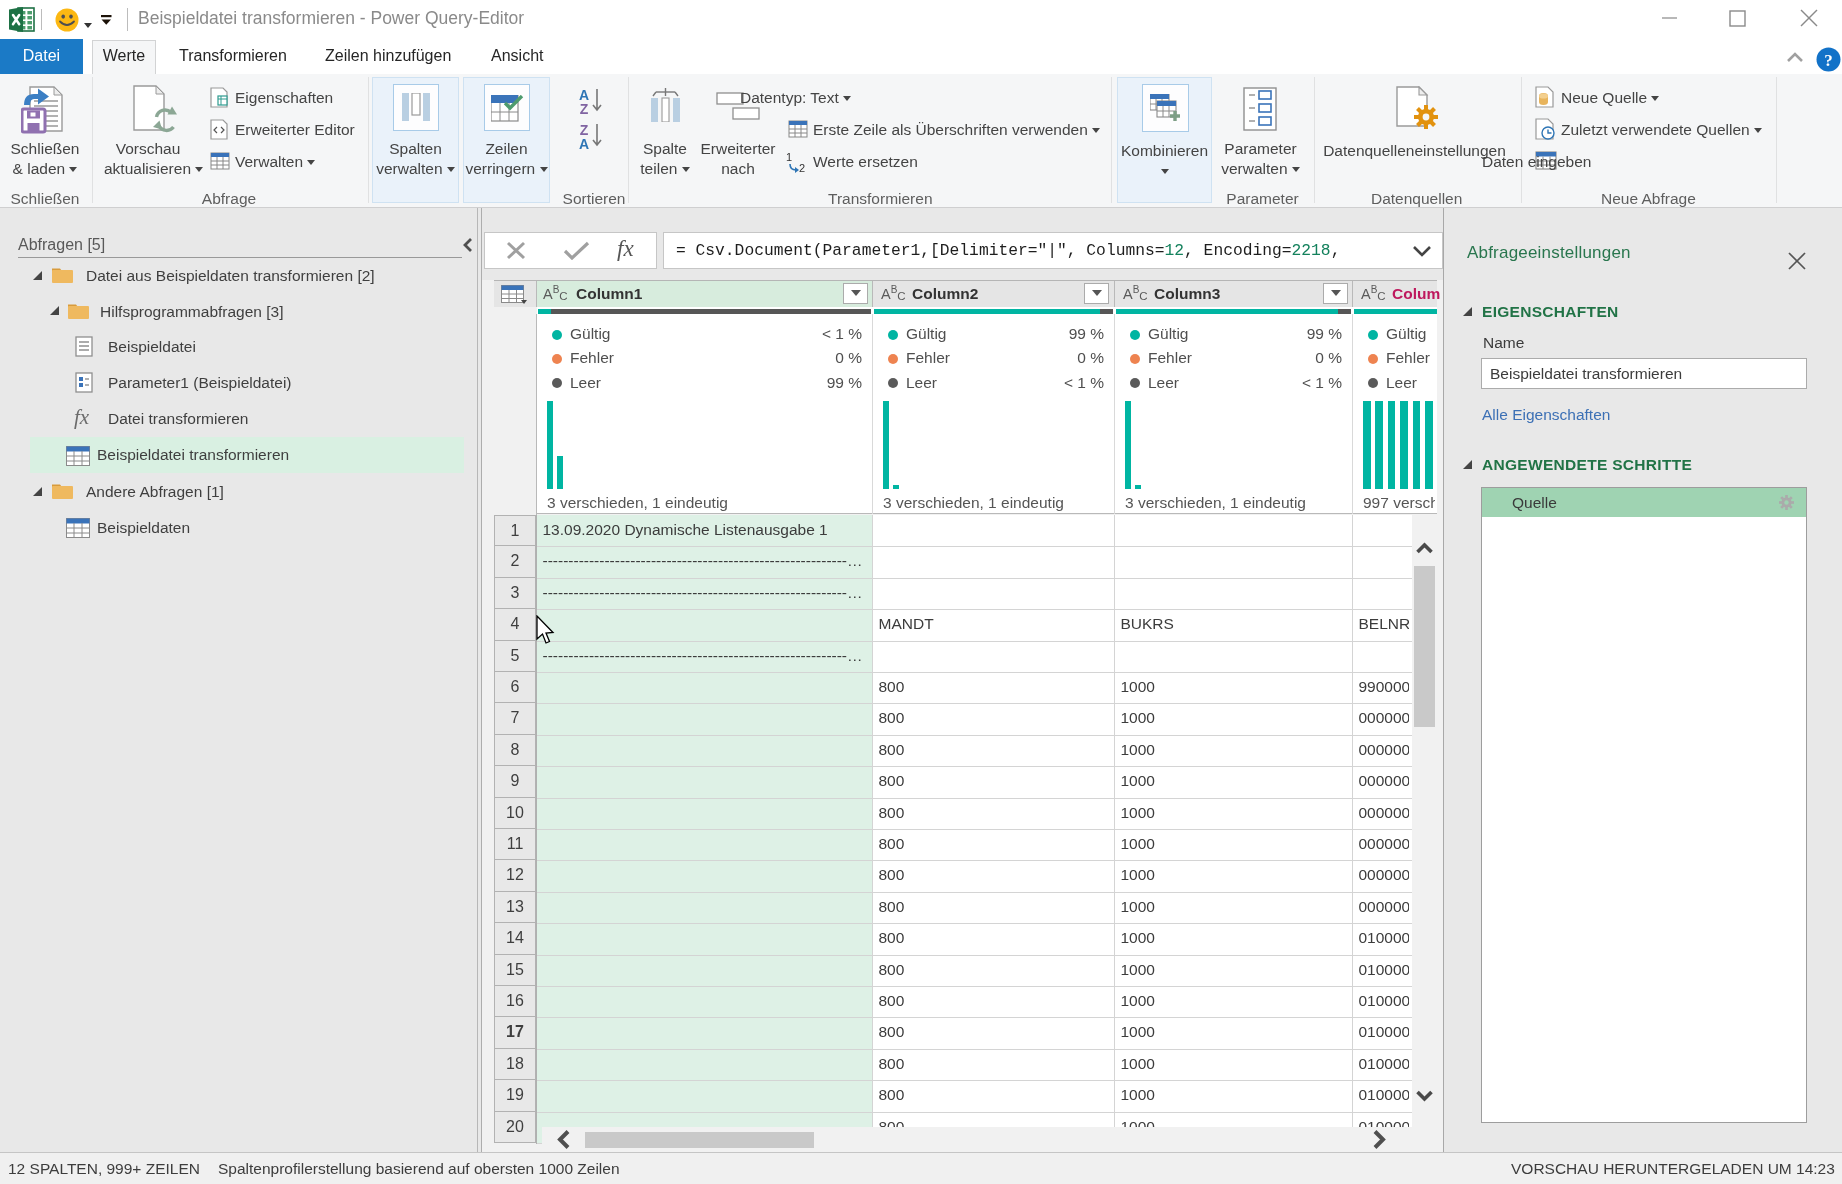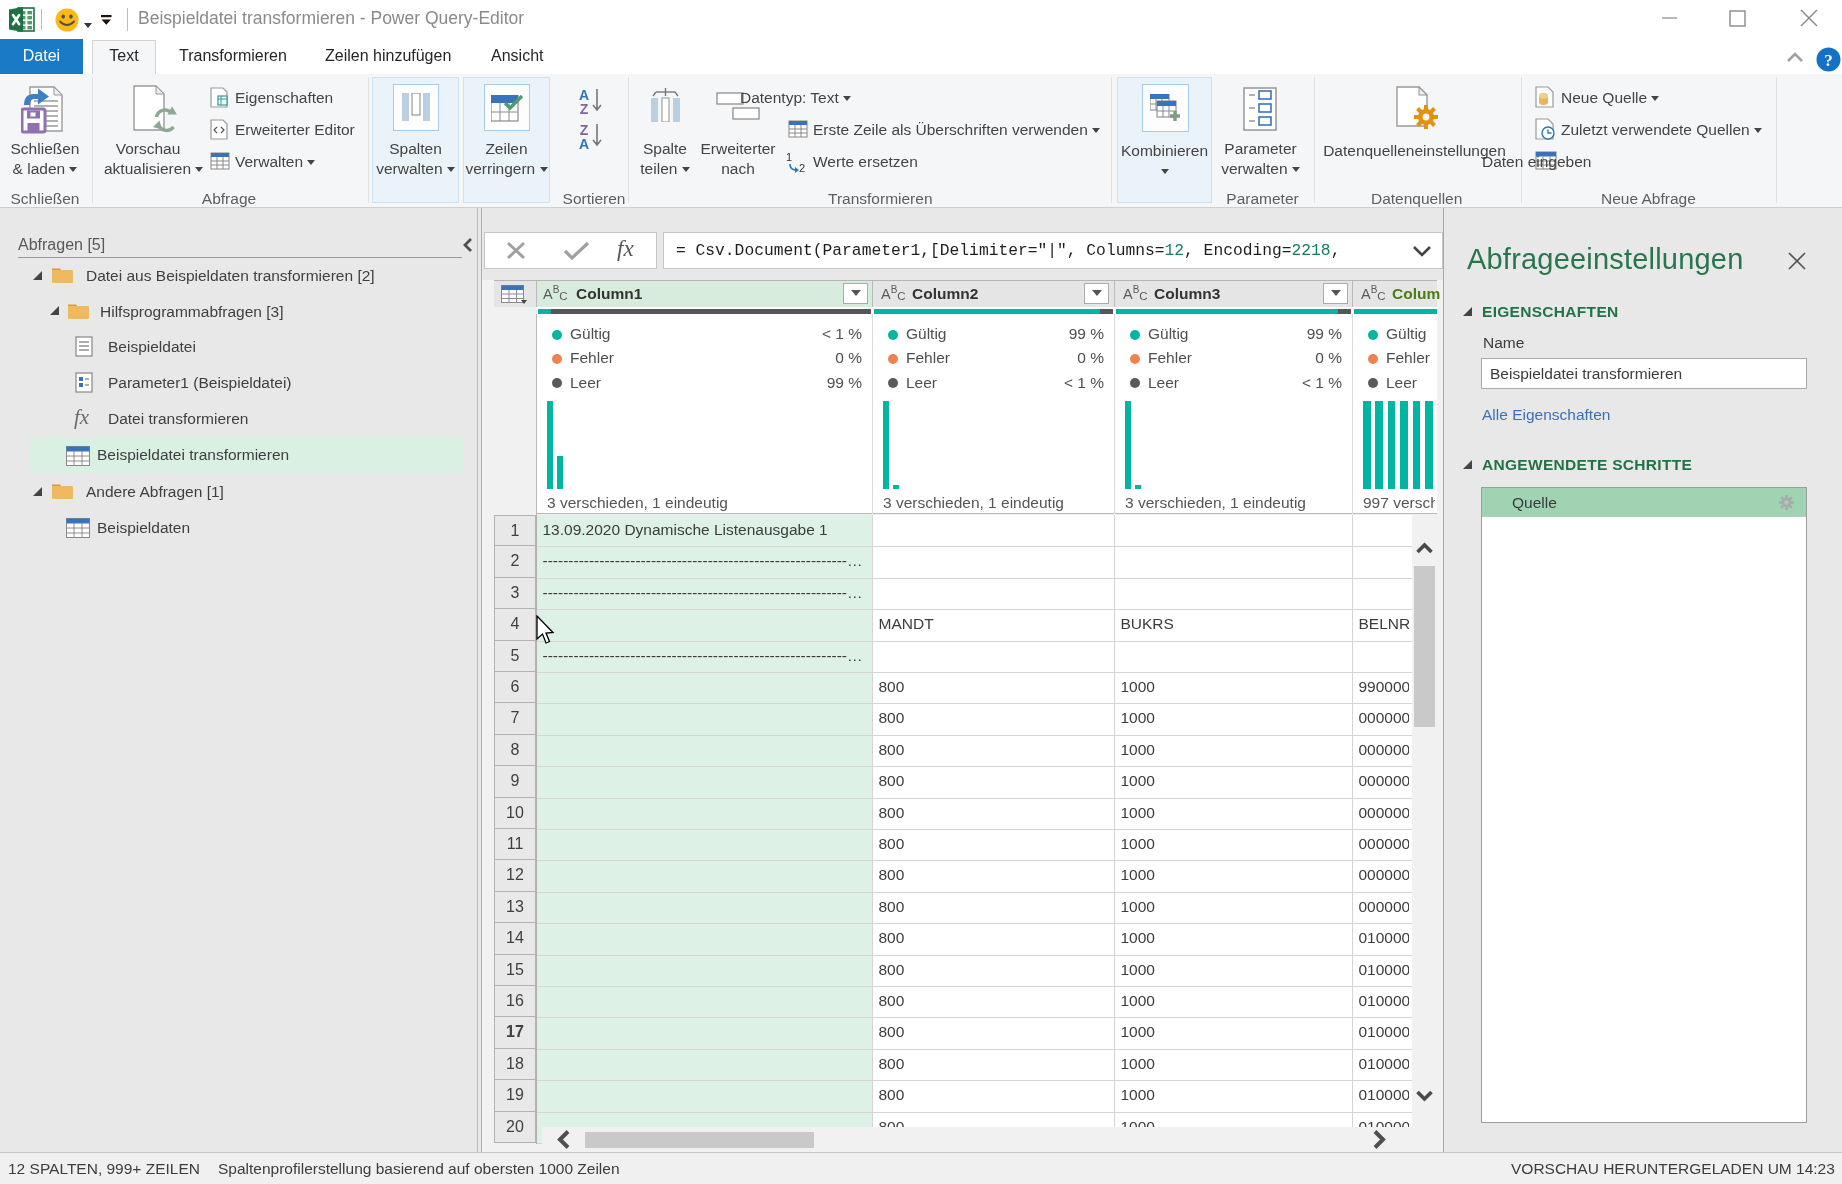--- a/index.html
+++ b/index.html
@@ -58,21 +58,21 @@
 <line x1="7" y1="10" x2="22" y2="10" stroke="#9a9a9a" stroke-width="1.4"></line>
 <rect x="75" y="3" width="15" height="15" fill="none" stroke="#8a8a8a" stroke-width="1.4"></rect>
 <line x1="146" y1="2" x2="162" y2="18" stroke="#8a8a8a" stroke-width="1.4"></line>
 <line x1="162" y1="2" x2="146" y2="18" stroke="#8a8a8a" stroke-width="1.4"></line>
 </svg>
 
 <div class="ab" style="left:0;top:39px;width:1842px;height:35px;background:#fff"></div>
 <div class="ab" style="left:0;top:39px;width:83px;height:35px;background:#1b7ac6"></div>
 <div class="ab" style="left:0;top:47px;width:83px;text-align:center;font-size:16px;color:#fff">Datei</div>
 <div class="ab" style="left:92px;top:40px;width:64px;height:34px;background:#f5f6f7;border:1px solid #d2d3d4;border-bottom:none"></div>
-<div class="ab" style="left:92px;top:47px;width:64px;text-align:center;font-size:16px;color:#262626">Text</div>
+<div class="ab" style="left:92px;top:47px;width:64px;text-align:center;font-size:16px;color:#262626">Werte</div>
 <div class="ab" style="left:179px;top:47px;font-size:16px;color:#262626">Transformieren</div>
 <div class="ab" style="left:325px;top:47px;font-size:16px;color:#262626">Zeilen hinzufügen</div>
 <div class="ab" style="left:491px;top:47px;font-size:16px;color:#262626">Ansicht</div>
 <svg class="ab" style="left:1786px;top:51px" width="18" height="12" viewBox="0 0 18 12">
 <path d="M2 10 L9 3 L16 10" fill="none" stroke="#a0a0a0" stroke-width="2.6"></path>
 </svg>
 <svg class="ab" style="left:1816px;top:47px" width="25" height="25" viewBox="0 0 25 25">
 <circle cx="12.5" cy="12.5" r="12" fill="#1272c8"></circle>
 <text x="12.5" y="18.5" font-size="17" font-weight="bold" fill="#fff" text-anchor="middle" font-family="Liberation Serif">?</text>
 </svg>
@@ -395,21 +395,21 @@
 <div class="ab" style="left:851px;top:290px;width:0;height:0;border-left:5px solid transparent;border-right:5px solid transparent;border-top:6px solid #555"></div>
 <div class="ab" style="left:881px;top:284px;width:30px;height:20px;color:#5a5a5a"><span style="font-size:14.5px">A</span><span style="font-size:10px;vertical-align:6px">B</span><span style="font-size:11.5px;vertical-align:-1px">C</span></div>
 <div class="ab" style="left:912px;top:285px;font-size:15.5px;font-weight:bold;color:#333;white-space:nowrap">Column2</div>
 <div class="ab" style="left:1084px;top:283px;width:25px;height:21px;background:#fff;border:1px solid #ababab"></div>
 <div class="ab" style="left:1092px;top:290px;width:0;height:0;border-left:5px solid transparent;border-right:5px solid transparent;border-top:6px solid #555"></div>
 <div class="ab" style="left:1123px;top:284px;width:30px;height:20px;color:#5a5a5a"><span style="font-size:14.5px">A</span><span style="font-size:10px;vertical-align:6px">B</span><span style="font-size:11.5px;vertical-align:-1px">C</span></div>
 <div class="ab" style="left:1154px;top:285px;font-size:15.5px;font-weight:bold;color:#333;white-space:nowrap">Column3</div>
 <div class="ab" style="left:1323px;top:283px;width:25px;height:21px;background:#fff;border:1px solid #ababab"></div>
 <div class="ab" style="left:1331px;top:290px;width:0;height:0;border-left:5px solid transparent;border-right:5px solid transparent;border-top:6px solid #555"></div>
 <div class="ab" style="left:1361px;top:284px;width:30px;height:20px;color:#5a5a5a"><span style="font-size:14.5px">A</span><span style="font-size:10px;vertical-align:6px">B</span><span style="font-size:11.5px;vertical-align:-1px">C</span></div>
-<div class="ab" style="left:1392px;top:285px;font-size:15.5px;font-weight:bold;color:#4d7c0f;white-space:nowrap">Colum</div>
+<div class="ab" style="left:1392px;top:285px;font-size:15.5px;font-weight:bold;color:#be185d;white-space:nowrap">Colum</div>
 <div class="ab" style="left:537px;top:307px;width:900px;height:8px;background:#fff"></div>
 <div class="ab" style="left:538px;top:308.5px;width:333px;height:6px;background:#565656"></div>
 <div class="ab" style="left:538px;top:308.5px;width:13px;height:6px;background:#00b5a2"></div>
 <div class="ab" style="left:874px;top:308.5px;width:239px;height:6px;background:#565656"></div>
 <div class="ab" style="left:874px;top:308.5px;width:226px;height:6px;background:#00b5a2"></div>
 <div class="ab" style="left:1116px;top:308.5px;width:235px;height:6px;background:#565656"></div>
 <div class="ab" style="left:1116px;top:308.5px;width:222px;height:6px;background:#00b5a2"></div>
 <div class="ab" style="left:1354px;top:308.5px;width:83px;height:6px;background:#565656"></div>
 <div class="ab" style="left:1354px;top:308.5px;width:83px;height:6px;background:#00b5a2"></div>
 <div class="ab" style="left:537px;top:314px;width:900px;height:200px;background:#fff;border-bottom:1px solid #b9b9b9"></div>
@@ -566,21 +566,21 @@
   </svg>
 <div class="ab" style="left:585px;top:1132px;width:229px;height:16px;background:#c9c9c9"></div>
 <svg class="ab" style="left:1370px;top:1129px" width="17" height="21" viewBox="0 0 17 21">
     <path d="M5 2.5 L13 10.5 L5 18.5" fill="none" stroke="#4f4f4f" stroke-width="4"></path>
   </svg>
 <svg class="ab" style="left:535px;top:615px" width="22" height="32" viewBox="0 0 22 32">
 <path d="M2 1 L2 24 L7.5 19 L11 28 L14.5 26.5 L11 18 L18 17.5 Z" fill="#fff" stroke="#000" stroke-width="1.3"></path>
 </svg>
 
 <div class="ab" style="left:1443px;top:208px;width:399px;height:944px;background:#e8e8e8;border-left:1px solid #a8a8a8"></div>
-<div class="ab" style="left:1467px;top:243px;font-size:29px;font-weight:300;color:#29764e;letter-spacing:0.2px">Abfrageeinstellungen</div>
+<div class="ab" style="left:1467px;top:243px;font-size:17px;font-weight:300;color:#29764e;letter-spacing:0.2px">Abfrageeinstellungen</div>
 <svg class="ab" style="left:1787px;top:251px" width="20" height="20" viewBox="0 0 20 20">
 <line x1="2" y1="2" x2="18" y2="18" stroke="#555" stroke-width="1.7"></line>
 <line x1="18" y1="2" x2="2" y2="18" stroke="#555" stroke-width="1.7"></line>
 </svg>
 <svg class="ab" style="left:1461px;top:305px" width="13" height="13" viewBox="0 0 13 13">
     <path d="M11 2 V11 H2 Z" fill="#444"></path>
   </svg>
 <div class="ab" style="left:1482px;top:303px;font-size:15.5px;font-weight:bold;color:#217346;letter-spacing:0.3px">EIGENSCHAFTEN</div>
 <div class="ab" style="left:1483px;top:334px;font-size:15.5px;color:#3c3c3c">Name</div>
 <div class="ab" style="left:1481px;top:358px;width:326px;height:31px;background:#fff;border:1px solid #ababab"></div>

